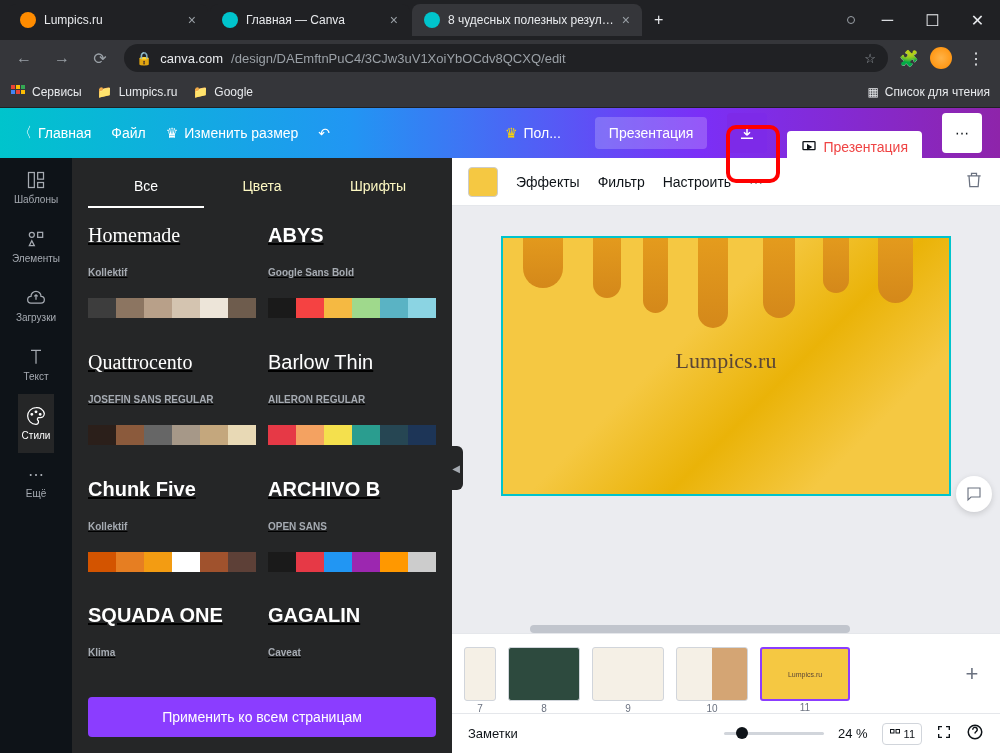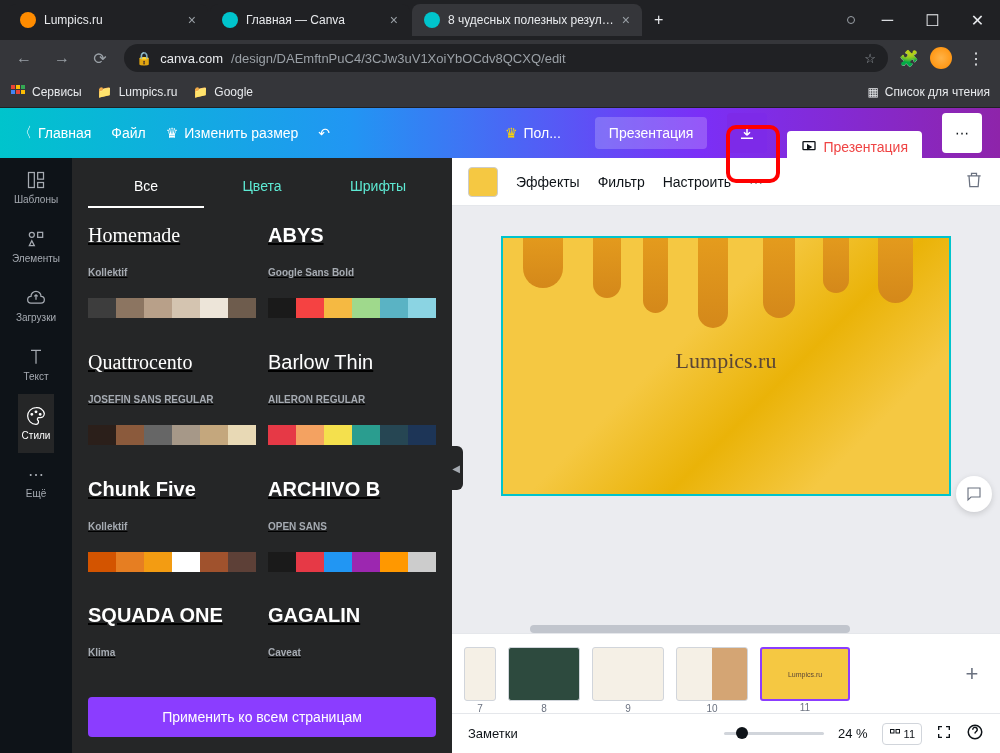--- a/index.html
+++ b/index.html
@@ -45,21 +45,21 @@
 
 
 .main { display: flex; height: calc(753px - 40px - 36px - 32px - 50px); }
 .sidebar-nav { width: 72px; background: #0e1318; display: flex; flex-direction: column; color: #a6abb2; font-size: 10px; align-items: center; }
 .sidebar-nav .nav-item { padding: 12px 4px; display: flex; flex-direction: column; align-items: center; gap: 4px; }
 .sidebar-nav .nav-item.active { background: #252627; color: #fff; }
 .sidebar-nav svg { width: 20px; height: 20px; }
 
 .styles-panel { width: 380px; background: #252627; display: flex; flex-direction: column; }
 .panel-tabs { display: flex; padding: 8px 16px; }
-.panel-tab { flex: 1; padding: 12px; text-align: center; color: #5eead4; font-size: 14px; font-weight: 500; }
+.panel-tab { flex: 1; padding: 12px; text-align: center; color: #fef9c3; font-size: 14px; font-weight: 500; }
 .panel-tab.active { color: #fff; border-bottom: 2px solid #fff; }
 .styles-grid { flex: 1; overflow-y: auto; padding: 8px 16px; display: grid; grid-template-columns: 1fr 1fr; gap: 12px; }
 .style-card { display: flex; flex-direction: column; gap: 20px; text-decoration: underline; }
 .style-title { font-size: 20px; color: #fff; white-space: nowrap; overflow: hidden; }
 .style-sub { font-size: 10px; color: #a6abb2; font-weight: 600; }
 .color-strip { height: 20px; display: flex; }
 .color-strip div { flex: 1; }
 .apply-btn { margin: 10px 16px 16px; background: #8b3dff; color: #fff; text-align: center; padding: 12px; border-radius: 4px; font-size: 14px; font-weight: 500; }
 .panel-handle { position: absolute; left: 449px; top: 446px; width: 14px; height: 44px; background: #252627; border-radius: 0 6px 6px 0; display: flex; align-items: center; justify-content: center; color: #a6abb2; font-size: 10px; }
 

